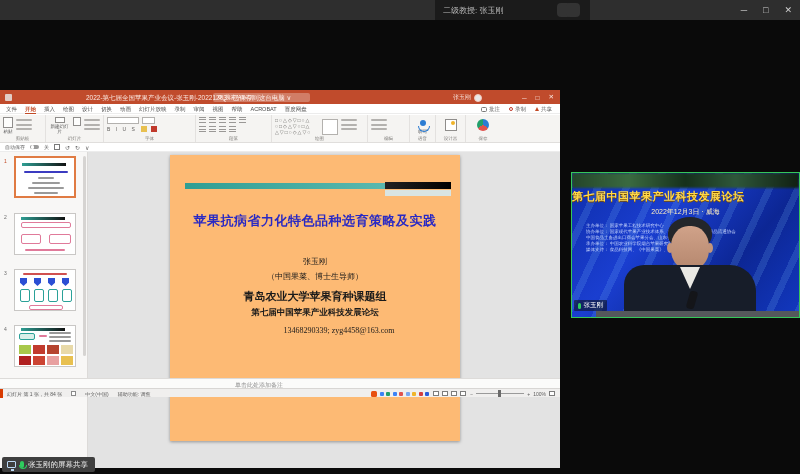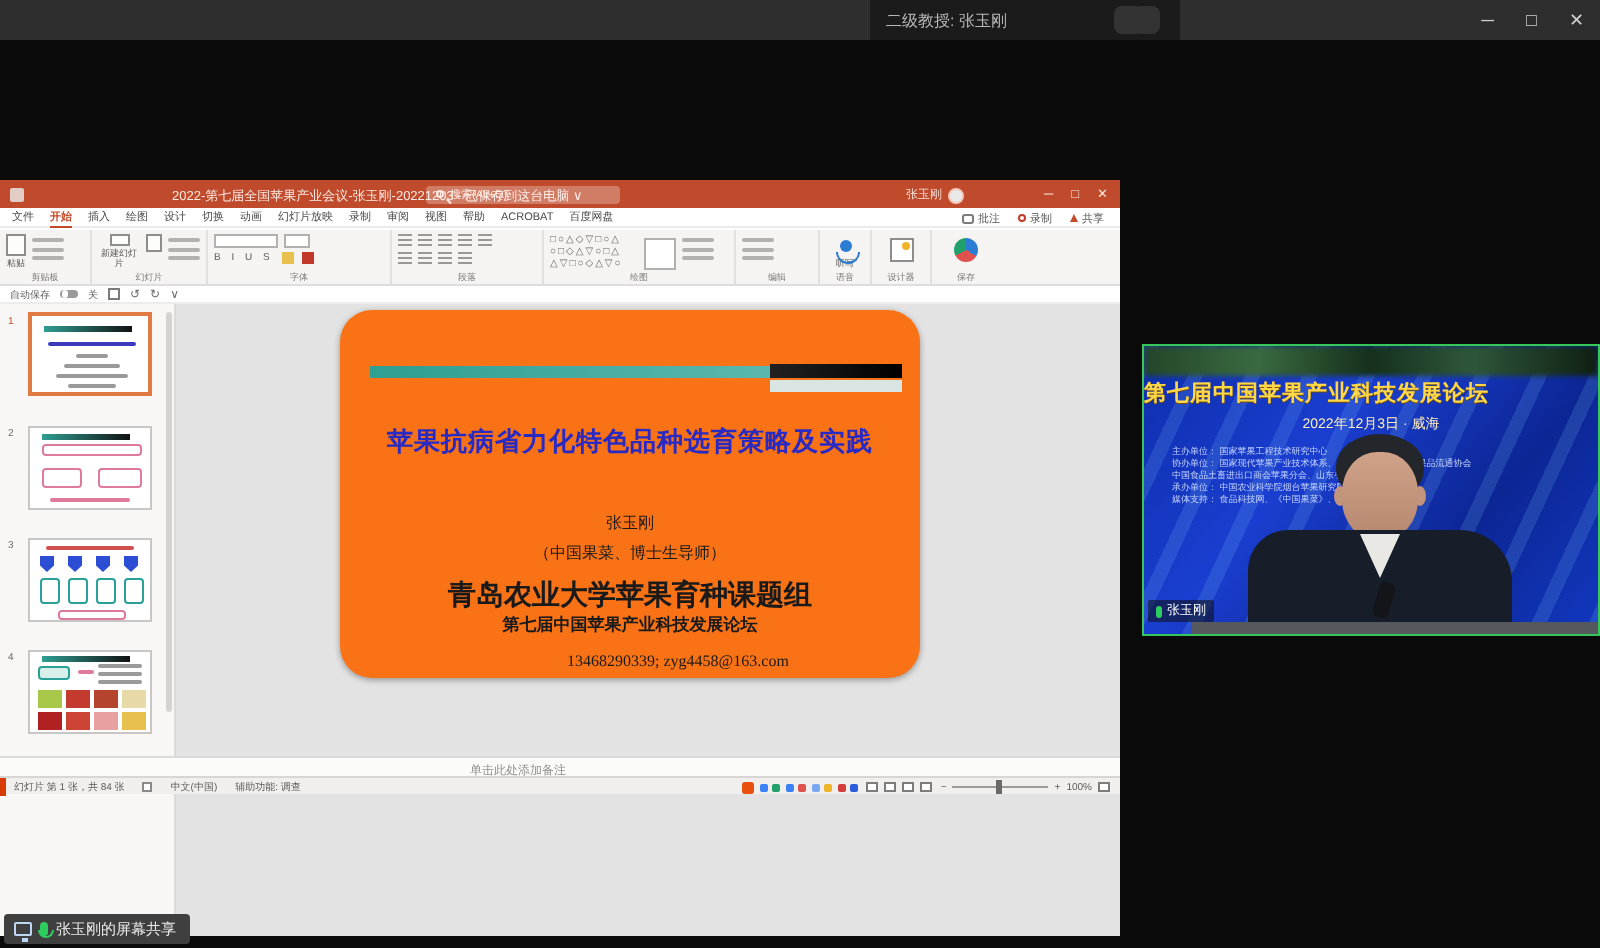--- a/index.html
+++ b/index.html
@@ -81,30 +81,30 @@
   .thumb { position:absolute; left:14px; width:62px; height:42px; background:#fff; border:1px solid #c9c7c5; overflow:hidden; }
   .thumb.selected { border:2px solid #e07b43; }
   .t-tealbar { position:absolute; left:6px; top:5px; width:44px; height:2.5px; background:linear-gradient(90deg,#2f9e93,#111); }
   .t-blueline { position:absolute; background:#3b3bc0; height:2px; border-radius:1px; }
   .t-grayline { position:absolute; background:#9a9a9a; height:1.5px; border-radius:1px; }
   .t-pinkbox { position:absolute; border:1px solid #e07a9a; border-radius:2px; background:#fff; }
   .t-arrow { position:absolute; width:7px; height:8px; background:#2b4ed4; clip-path:polygon(0 0,100% 0,100% 60%,50% 100%,0 60%); }
   .t-cell { position:absolute; width:12px; height:9px; }
 
   .canvas { position:absolute; left:88px; top:62px; width:472px; height:316px; background:#e3e3e3; }
-  .slide { position:absolute; left:82px; top:3px; width:290px; height:184px; background:#f97316; box-shadow:0 1px 3px rgba(0,0,0,.35);border-radius:16px; }
+  .slide { position:absolute; left:82px; top:3px; width:290px; height:286px; background:#fdba74; box-shadow:0 1px 3px rgba(0,0,0,.35); }
   .bar-teal { position:absolute; left:15px; top:28px; width:200px; height:6px; background:linear-gradient(90deg,#2f9e93,#5ab8ae); }
   .bar-dark { position:absolute; left:215px; top:27px; width:66px; height:7px; background:linear-gradient(90deg,#222,#000); }
   .bar-light { position:absolute; left:215px; top:35px; width:66px; height:6px; background:#d9e5e3; }
   .slide-title { position:absolute; left:0; right:0; top:57px; text-align:center; font-size:13px; font-weight:bold;
                  color:#2929c4; letter-spacing:0.5px; }
   .sline { position:absolute; left:0; right:0; text-align:center; color:#1a1a1a; }
   .s-author { top:101px; font-size:8px; }
   .s-author-title { top:116px; font-size:8px; }
-  .s-org1 { top:134px; font-size:14px; font-weight:600; }
+  .s-org1 { top:134px; font-size:11px; font-weight:600; }
   .s-org2 { top:152px; font-size:8.5px; font-weight:600; }
   .s-contact { top:171px; font-size:8px; font-family:"Liberation Serif","DejaVu Serif",serif;margin-left:48px; }
   .s-date { top:189px; font-size:8px; font-family:"Liberation Serif","DejaVu Serif",serif; }
 
   .notes { position:absolute; left:0; top:288px; width:560px; height:10px; background:#fbfbfa; border-top:1px solid #dddbd9; }
   .notes span { position:absolute; left:235px; top:2px; font-size:6px; color:#8f8f8f; }
 
   .statusbar { position:absolute; left:0; top:298px; width:560px; height:9px; background:#f0efee; border-top:1px solid #d8d6d4;
                font-size:5px; color:#5c5c5c; }
   .sb-accent { position:absolute; left:0; top:0; width:3px; height:9px; background:#d83b01; }

